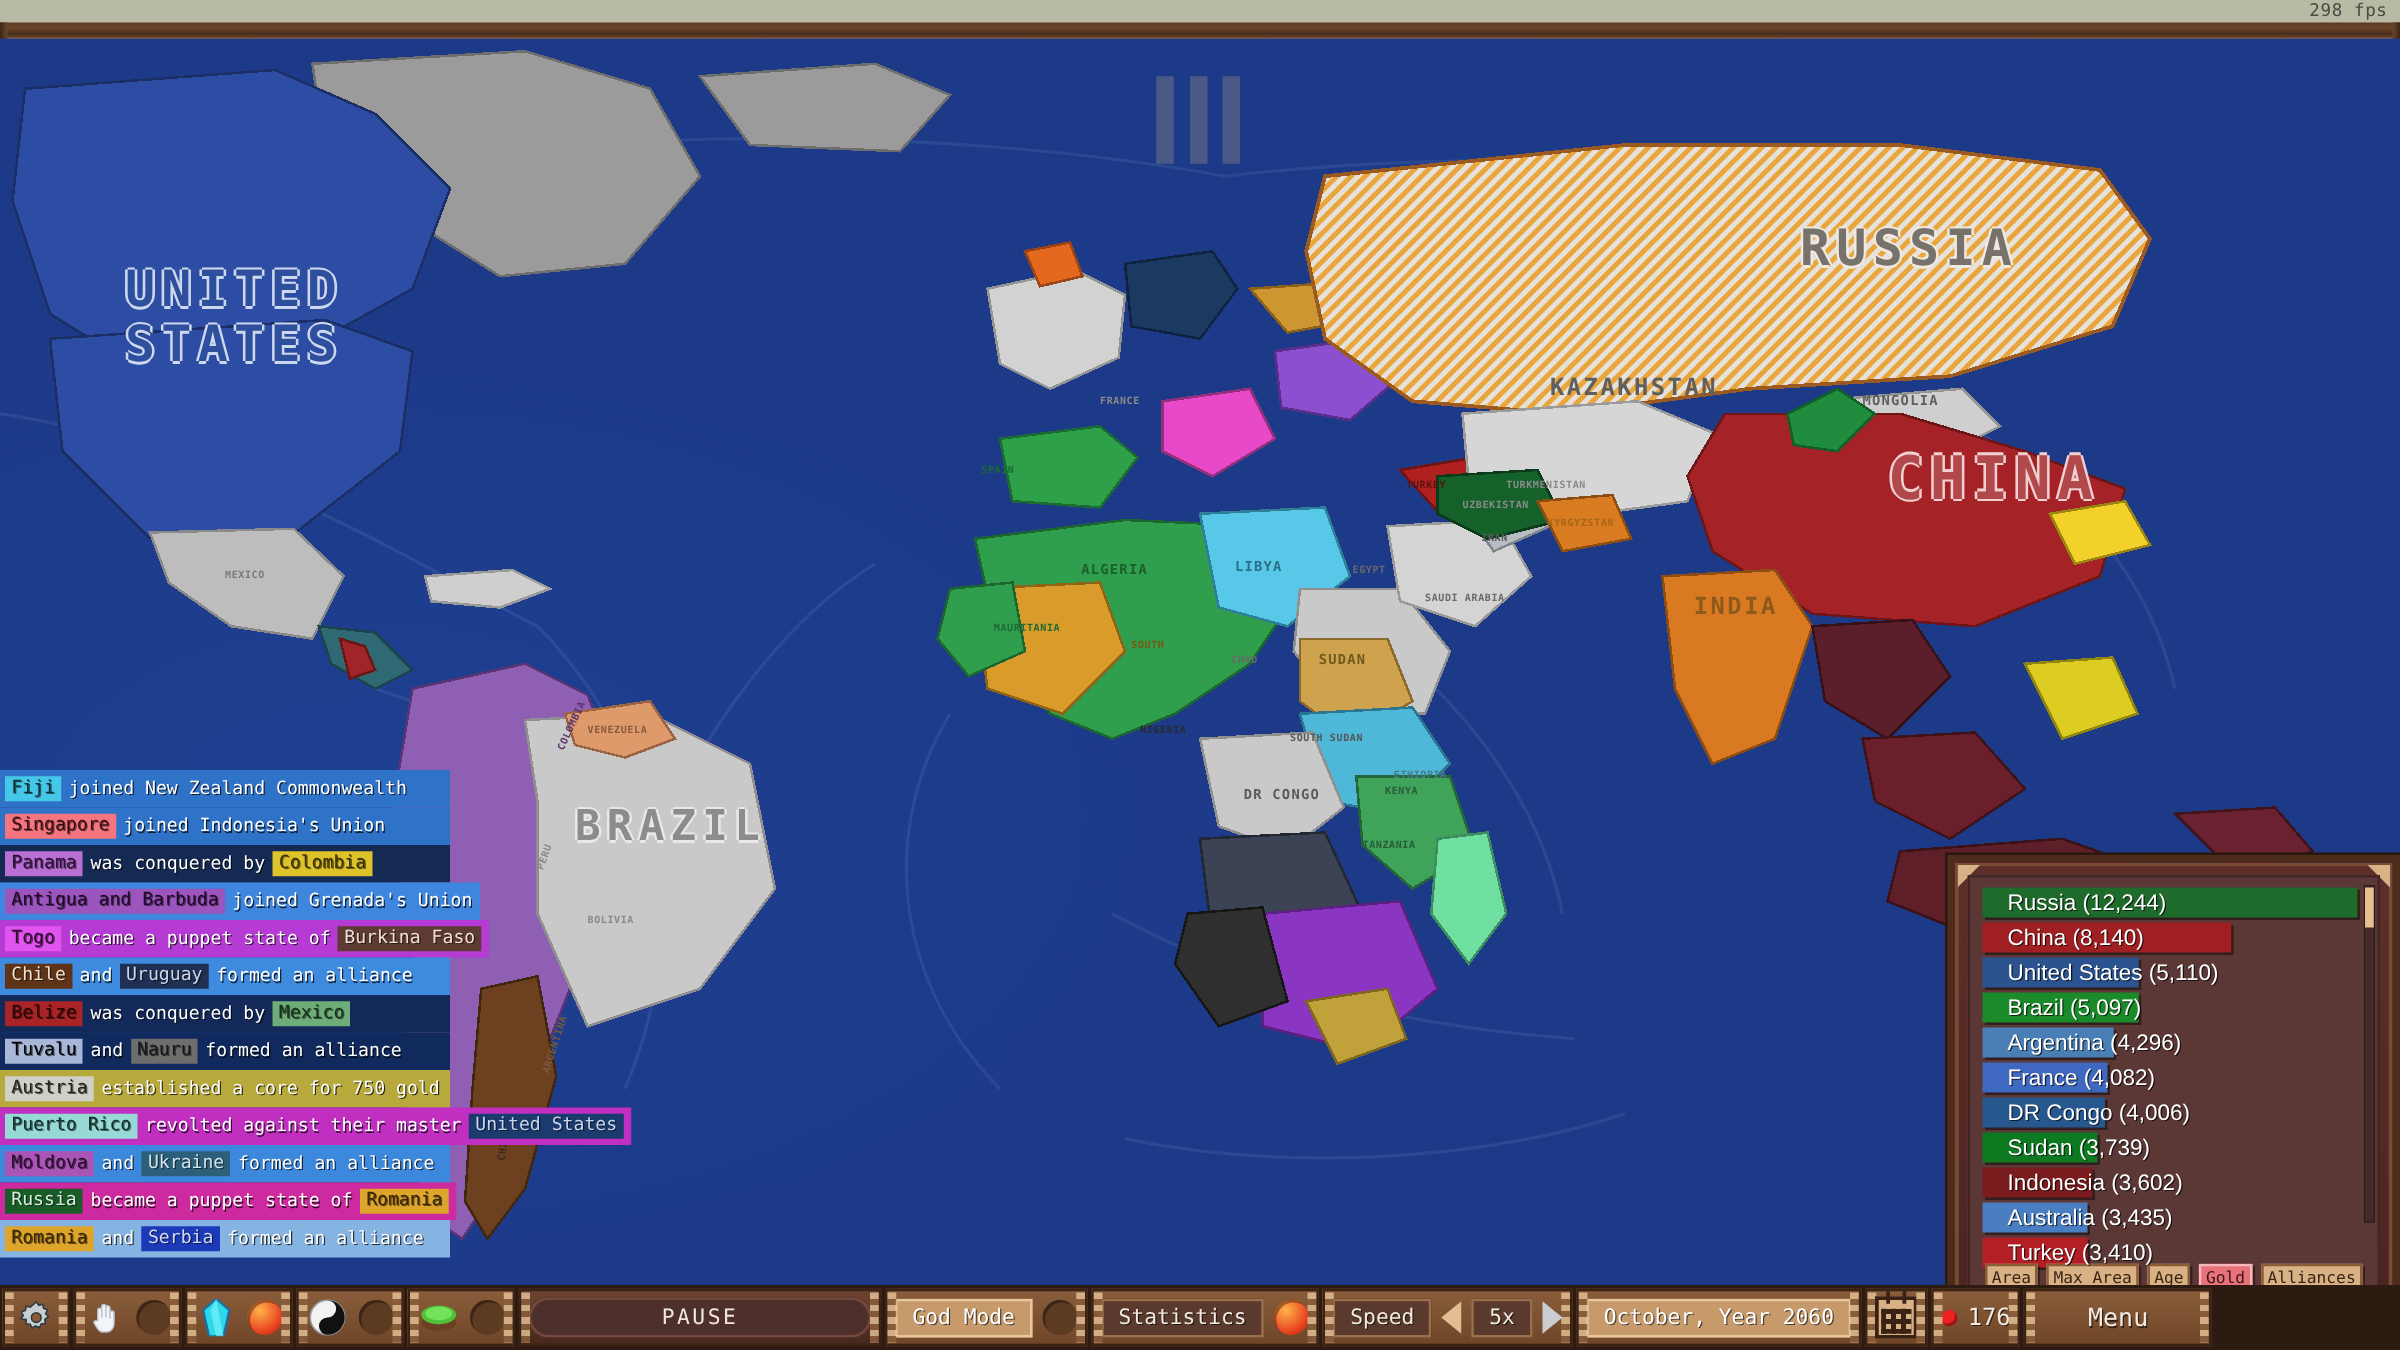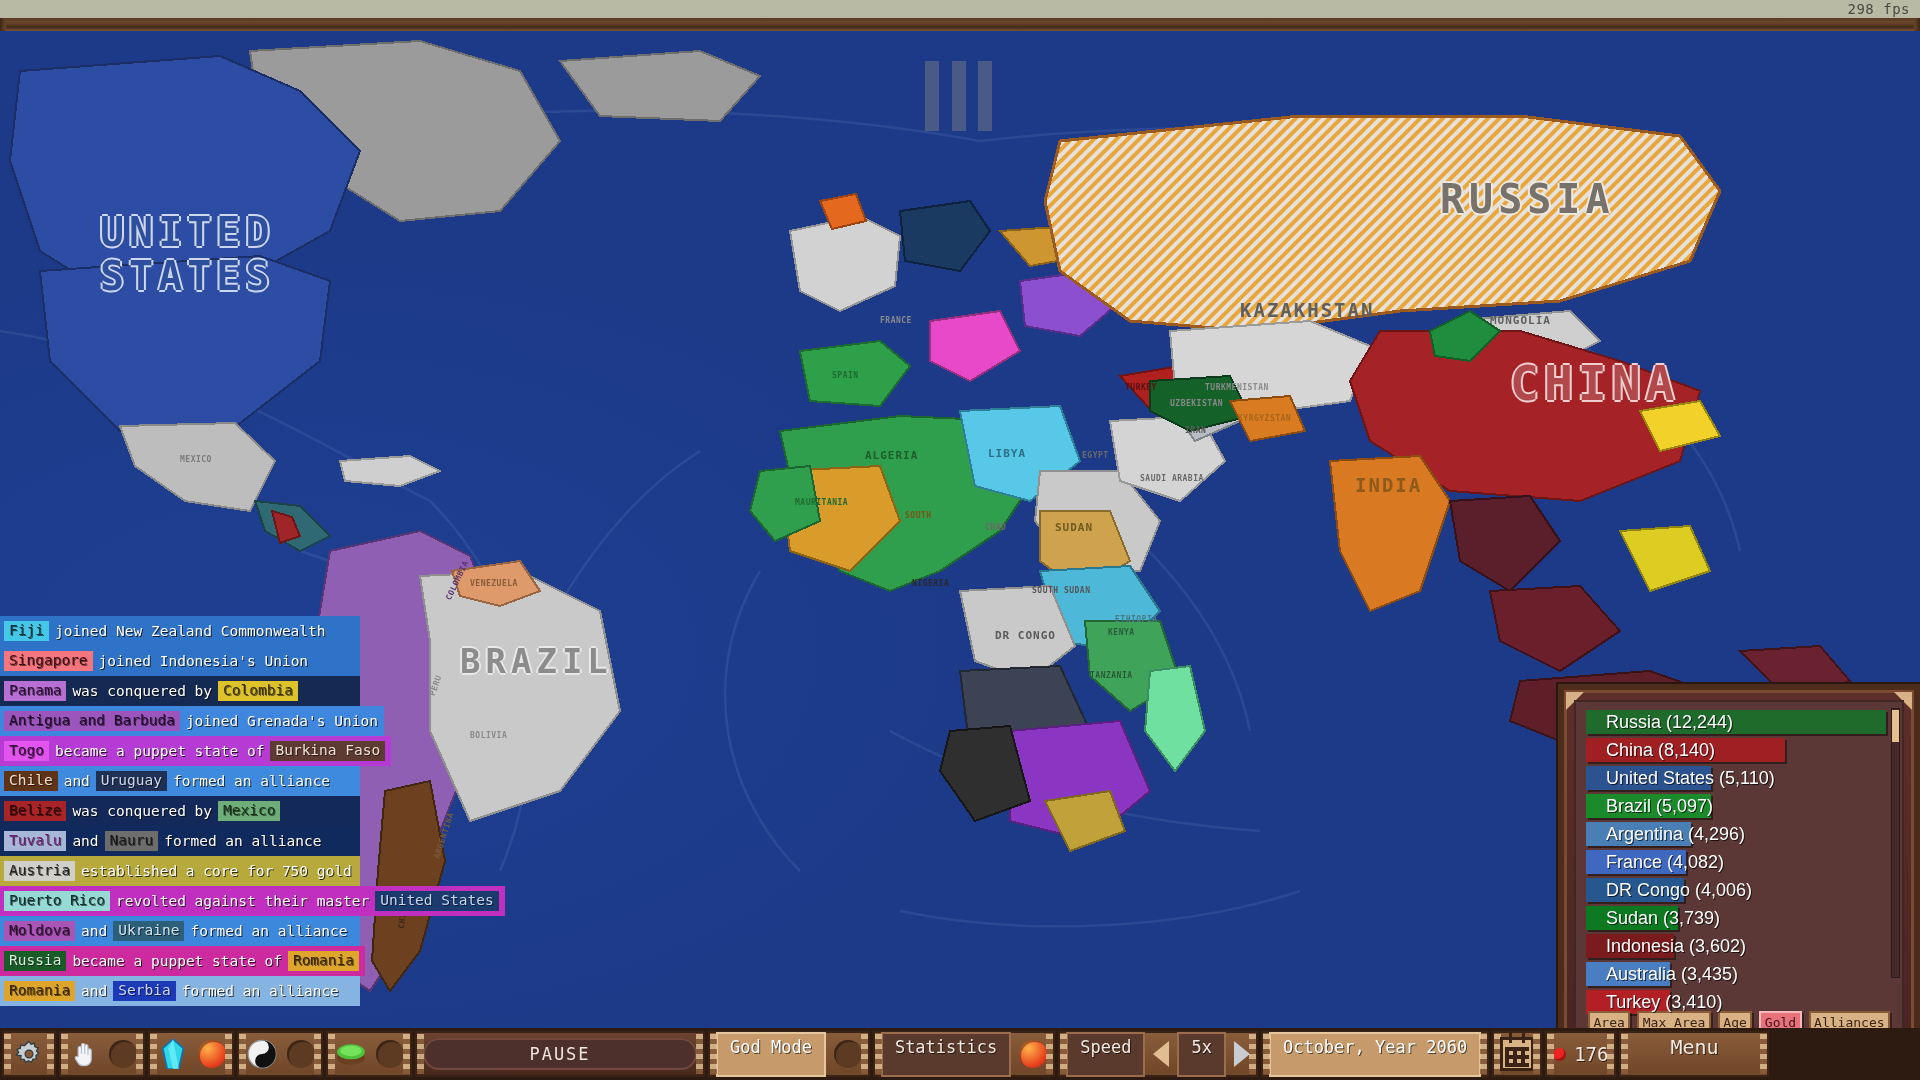--- a/index.html
+++ b/index.html
@@ -188,21 +188,21 @@
   }
   .pause-inner {
     flex: 1; height: 32px; border-radius: 16px;
     background: #4d2f2b; box-shadow: inset 0 0 0 2px #74493d;
     display: flex; align-items: center; justify-content: center;
     color: #efe6df; font-size: 17px; letter-spacing: 2px;
     font-family: "DejaVu Sans Mono", monospace;
   }
   .pill {
     background: #5a3a2c; box-shadow: inset 0 0 0 2px #9a6e4c;
-    color: #f2e9e0; font-size: 17px; padding: 5px 14px 20px 14px;
+    color: #f2e9e0; font-size: 17px; padding: 5px 14px 6px 14px;
     font-family: "DejaVu Sans Mono", monospace;
     text-shadow: 1px 1px 0 rgba(0,0,0,.6);
     white-space: nowrap;
   }
   .pill.light { background: #c79a6c; color:#ffffff; box-shadow: inset 0 0 0 2px #e6c79d; }
   .arrow-l, .arrow-r {
     width: 0; height: 0; cursor: pointer;
   }
   .arrow-l { border-top: 13px solid transparent; border-bottom: 13px solid transparent; border-right: 16px solid #e0bd93; }
   .arrow-r { border-top: 13px solid transparent; border-bottom: 13px solid transparent; border-left: 16px solid #c9cdd2; }
@@ -363,21 +363,21 @@
     <div class="maplabel tiny" style="left:1090px;top:640px;color:#2a5a38;">TANZANIA</div>
     <div class="maplabel tiny" style="left:1115px;top:545px;color:#4a7a8a;margin-top:39px;">ETHIOPIA</div>
     <div class="maplabel tiny" style="left:1032px;top:555px;color:#555;">SOUTH SUDAN</div>
     <div class="maplabel tiny" style="left:1140px;top:443px;color:#6a6a6a;">SAUDI ARABIA</div>
     <div class="maplabel tiny" style="left:1185px;top:395px;color:#5a5a5a;">IRAN</div>
     <div class="maplabel tiny" style="left:1125px;top:352px;color:#5c1111;">TURKEY</div>
     <div class="maplabel tiny" style="left:1170px;top:368px;color:#8a8a8a;">UZBEKISTAN</div>
     <div class="maplabel tiny" style="left:1205px;top:352px;color:#8a8a8a;">TURKMENISTAN</div>
     <div class="maplabel tiny" style="left:1238px;top:383px;color:#a8651a;">KYRGYZSTAN</div>
     <div class="maplabel tiny" style="left:880px;top:285px;color:#8a8a8a;">FRANCE</div>
-    <div class="maplabel tiny" style="left:832px;top:340px;color:#1c6b30;">SPAIN</div>
+    <div class="maplabel tiny" style="left:785px;top:340px;color:#1c6b30;">SPAIN</div>
     <div class="maplabel tiny" style="left:180px;top:424px;color:#7a7a7a;">MEXICO</div>
     <div class="maplabel tiny" style="left:436px;top:545px;color:#5a3570;transform:rotate(-65deg);">COLOMBIA</div>
     <div class="maplabel tiny" style="left:470px;top:548px;color:#8a5c3a;">VENEZUELA</div>
     <div class="maplabel tiny" style="left:425px;top:650px;color:#8a8a8a;transform:rotate(-70deg);">PERU</div>
     <div class="maplabel tiny" style="left:470px;top:700px;color:#8a8a8a;">BOLIVIA</div>
     <div class="maplabel tiny" style="left:420px;top:800px;color:#7a5a3a;transform:rotate(-72deg);">ARGENTINA</div>
     <div class="maplabel tiny" style="left:390px;top:880px;color:#3a2a1a;transform:rotate(-80deg);">CHILE</div>
 
     <div class="event-log">
         <div class="event-row" style="background: rgb(47, 115, 201);">
@@ -407,21 +407,21 @@
           <span>and</span>
           <span class="tag" style="background: rgb(31, 48, 84); color: rgb(204, 214, 232);">Uruguay</span>
           <span>formed an alliance</span>
         </div>
         <div class="event-row" style="background: rgb(18, 41, 90);">
           <span class="tag" style="background: rgb(168, 36, 38); color: rgb(44, 6, 7);">Belize</span>
           <span>was conquered by</span>
           <span class="tag" style="background: rgb(111, 173, 120); color: rgb(22, 48, 26);">Mexico</span>
         </div>
         <div class="event-row" style="background: rgb(16, 42, 94);">
-          <span class="tag" style="background: rgb(168, 182, 216); color: #701a75;">Tuvalu</span>
+          <span class="tag" style="background: rgb(168, 182, 216); color: #000000;">Tuvalu</span>
           <span>and</span>
           <span class="tag" style="background: rgb(109, 109, 109); color: rgb(24, 24, 26);">Nauru</span>
           <span>formed an alliance</span>
         </div>
         <div class="event-row" style="background: rgb(184, 169, 60);">
           <span class="tag" style="background: rgb(208, 208, 200); color: rgb(36, 36, 30);">Austria</span>
           <span>established a core for 750 gold</span>
         </div>
         <div class="event-row" style="background: rgb(193, 47, 192);">
           <span class="tag" style="background: rgb(151, 217, 212); color: rgb(16, 48, 46);">Puerto Rico</span>

